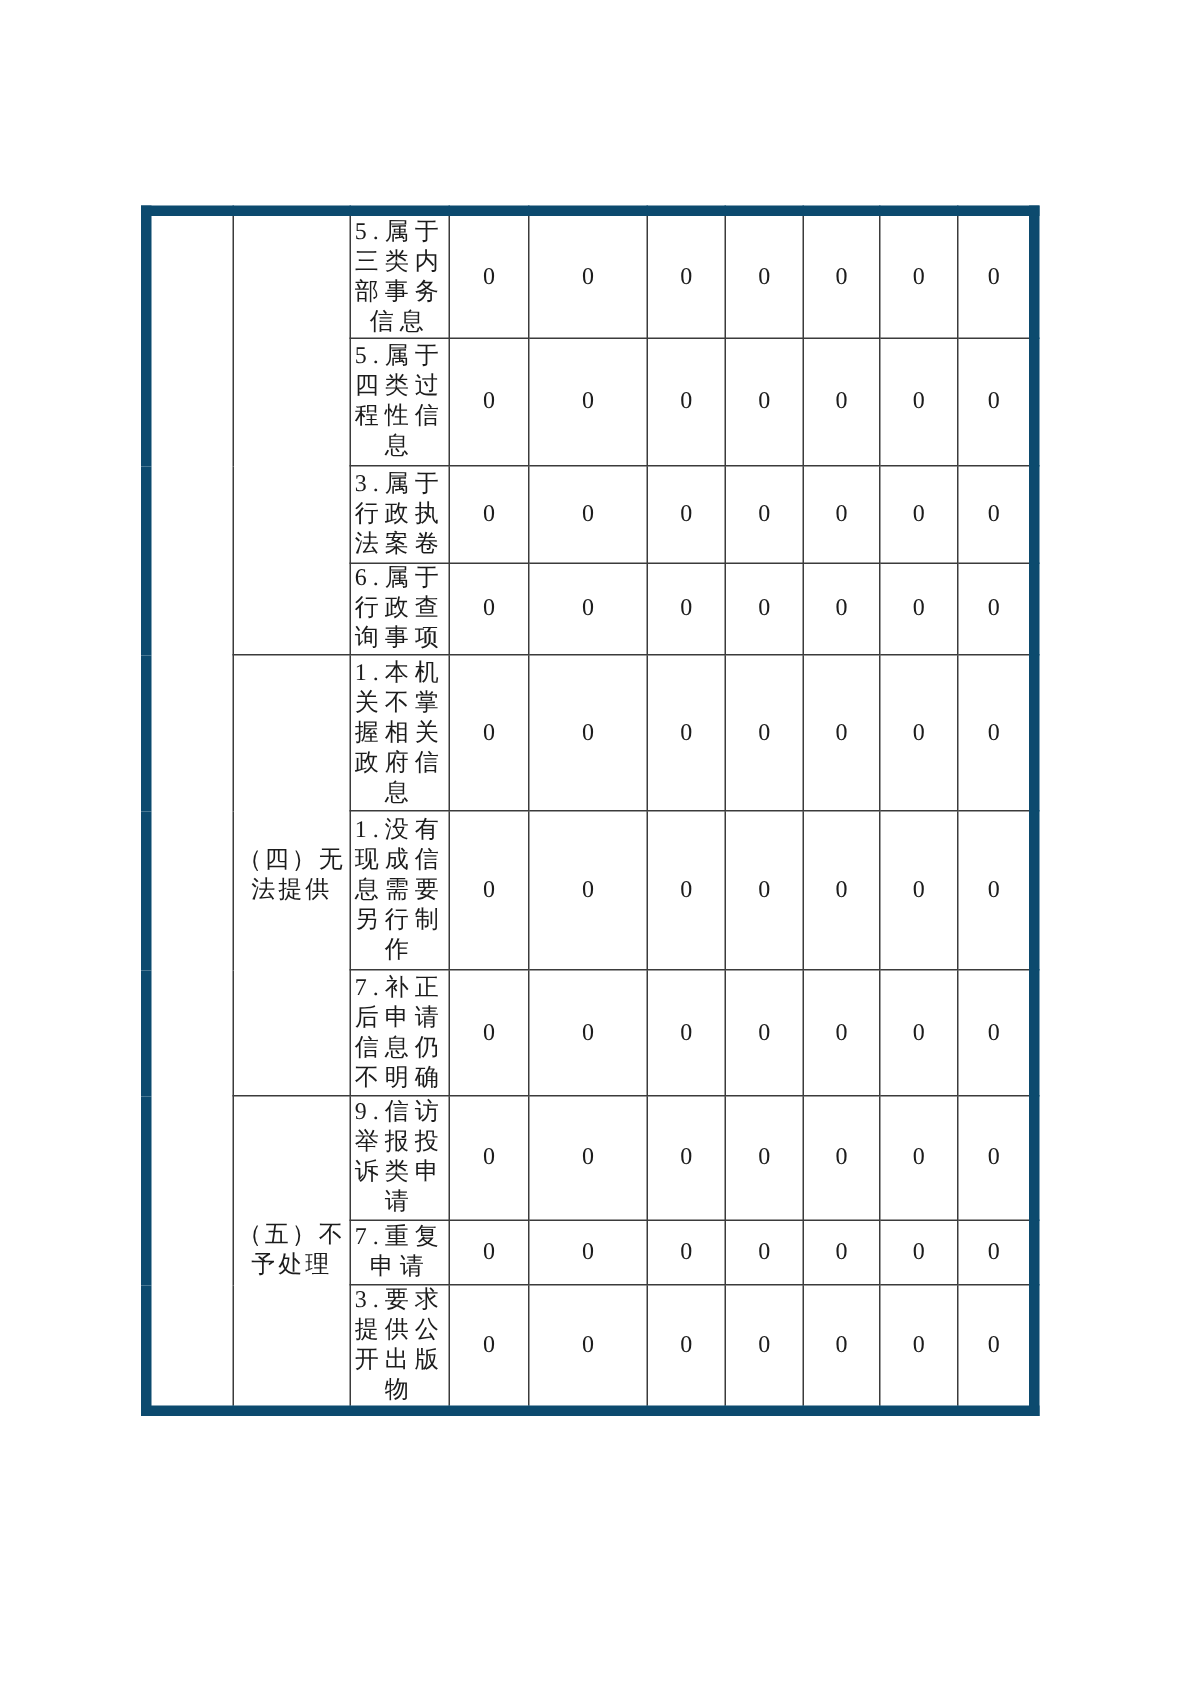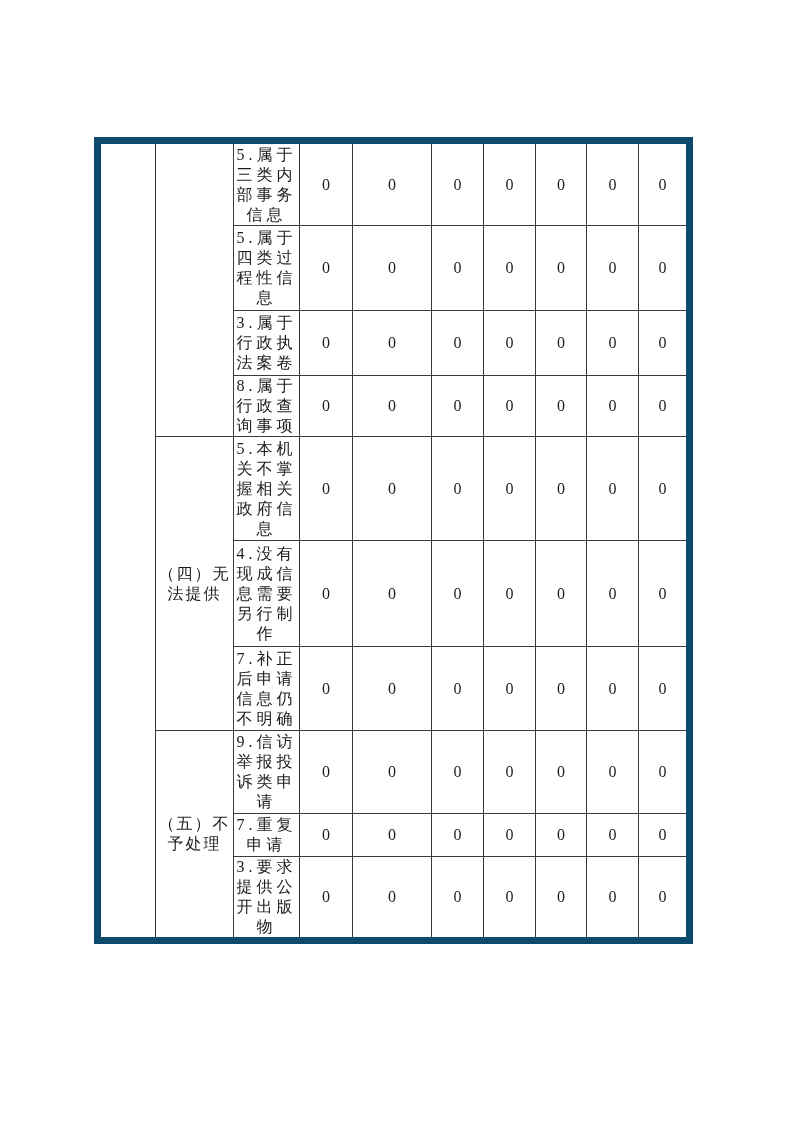--- a/index.html
+++ b/index.html
@@ -106,51 +106,51 @@
       <td class="num">0</td>
       <td class="num">0</td>
       <td class="num">0</td>
       <td class="num">0</td>
       <td class="num">0</td>
       <td class="num">0</td>
       <td class="num">0</td>
     </tr>
 
     <tr style="height:60px">
-      <td class="lbl">8.属于
+      <td class="lbl">6.属于
 行政查
 询事项</td>
       <td class="num">0</td>
       <td class="num">0</td>
       <td class="num">0</td>
       <td class="num">0</td>
       <td class="num">0</td>
       <td class="num">0</td>
       <td class="num">0</td>
     </tr>
 
     <tr style="height:104px">
       <td rowspan="3" class="grp">（四）无
 法提供</td>
-      <td class="lbl">5.本机
+      <td class="lbl">1.本机
 关不掌
 握相关
 政府信
 息</td>
       <td class="num">0</td>
       <td class="num">0</td>
       <td class="num">0</td>
       <td class="num">0</td>
       <td class="num">0</td>
       <td class="num">0</td>
       <td class="num">0</td>
     </tr>
 
     <tr style="height:106px">
-      <td class="lbl">4.没有
+      <td class="lbl">1.没有
 现成信
 息需要
 另行制
 作</td>
       <td class="num">0</td>
       <td class="num">0</td>
       <td class="num">0</td>
       <td class="num">0</td>
       <td class="num">0</td>
       <td class="num">0</td>

